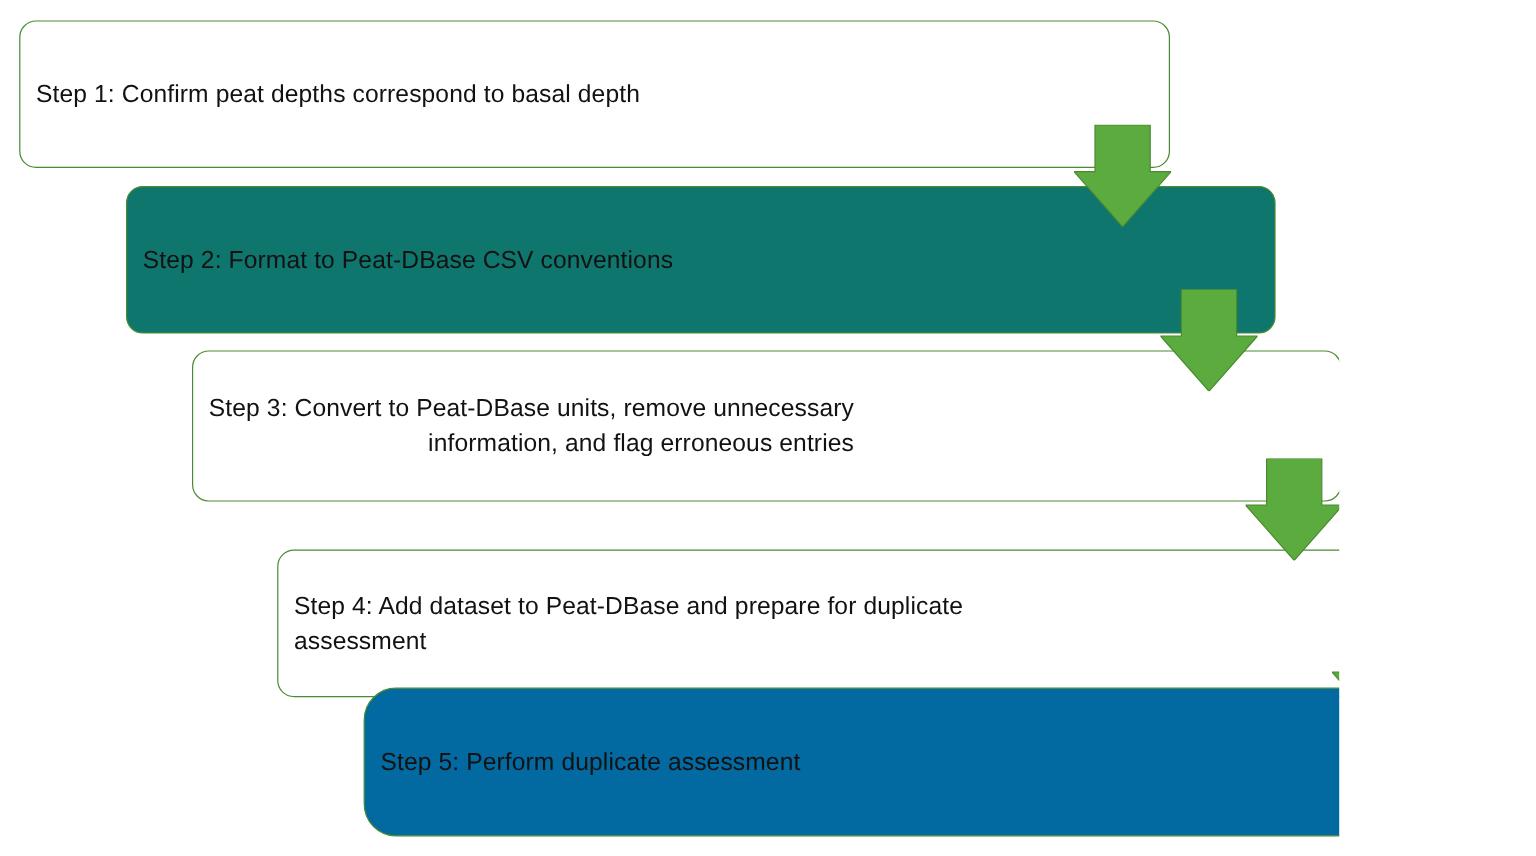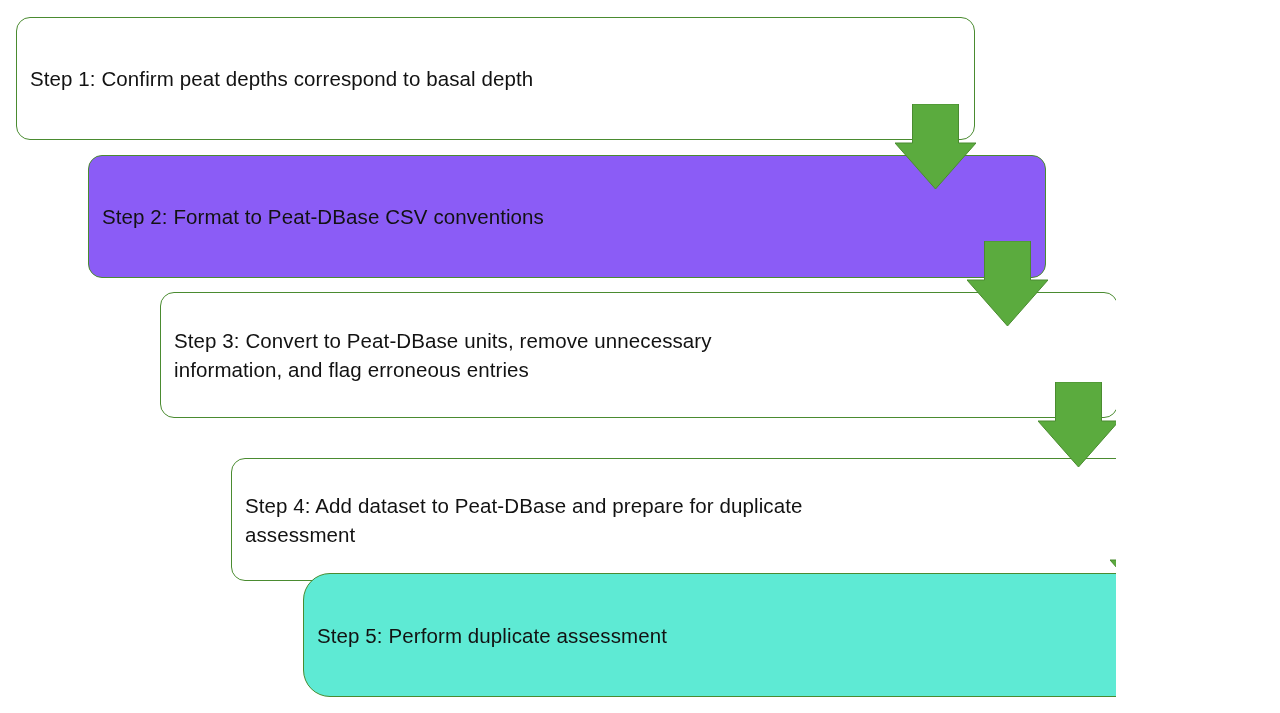--- a/index.html
+++ b/index.html
@@ -48,35 +48,35 @@
 </style>
 </head>
 <body>
 
 <div id="canvas">
 
   <div class="step-box" id="box-0" style="left: 16px; top: 17px; width: 959px; height: 123px; border-color: rgb(74, 139, 48); background: rgb(255, 255, 255);">
     <span class="step-label" style="color: rgb(18, 18, 18);">Step 1: Confirm peat depths correspond to basal depth</span>
   </div>
 
-  <div class="step-box" id="box-1" style="left: 88px; top: 155px; width: 958px; height: 123px; border-color: rgb(74, 139, 48); background: #8b5cf6;">
+  <div class="step-box" id="box-1" style="left: 105px; top: 155px; width: 958px; height: 123px; border-color: rgb(74, 139, 48); background: #0f766e;">
     <span class="step-label" style="color: rgb(18, 18, 18);">Step 2: Format to Peat-DBase CSV conventions</span>
   </div>
 
-  <div class="step-box" id="box-2" style="left: 160px; top: 292px; width: 958px; height: 126px; border-color: rgb(74, 139, 48); background: rgb(255, 255, 255);">
+  <div class="step-box" id="box-2" style="left: 160px; top: 292px; width: 958px; height: 126px; border-color: rgb(74, 139, 48); background: rgb(255, 255, 255); text-align: right;">
     <span class="step-label" style="color: rgb(18, 18, 18);">Step 3: Convert to Peat-DBase units, remove unnecessary
 information, and flag erroneous entries</span>
   </div>
 
   <div class="step-box" id="box-3" style="left: 231px; top: 434px; width: 959px; height: 123px; border-color: rgb(74, 139, 48); background: rgb(255, 255, 255); margin-top: 24px;">
     <span class="step-label" style="color: rgb(18, 18, 18);">Step 4: Add dataset to Peat-DBase and prepare for duplicate
 assessment</span>
   </div>
 
-  <div class="step-box" id="box-4" style="left: 303px; top: 573px; width: 959px; height: 124px; border-color: rgb(74, 139, 48); background: #5eead4; border-radius: 27px;">
+  <div class="step-box" id="box-4" style="left: 303px; top: 573px; width: 959px; height: 124px; border-color: rgb(74, 139, 48); background: #0369a1; border-radius: 27px;">
     <span class="step-label" style="color: rgb(18, 18, 18);">Step 5: Perform duplicate assessment</span>
   </div>
 
   <div class="flow-arrow" id="arrow-0" style="left: 894.5px; top: 104px; width: 81px; height: 85px;">
       <svg width="81" height="85" viewBox="0 0 81 85">
         <polygon points="17.5,0 63.5,0 63.5,39 81,39 40.5,85 0,39 17.5,39" fill="#5BAB3E" stroke="#4A8B30" stroke-width="1" stroke-linejoin="miter"></polygon>
       </svg>
     </div>
   <div class="flow-arrow" id="arrow-1" style="left: 966.5px; top: 241px; width: 81px; height: 85px;">
       <svg width="81" height="85" viewBox="0 0 81 85">

